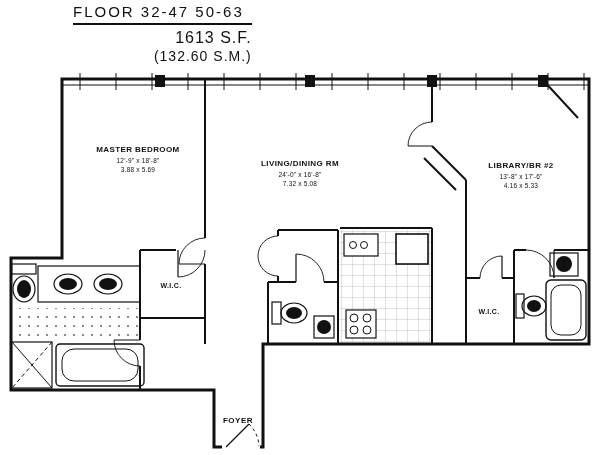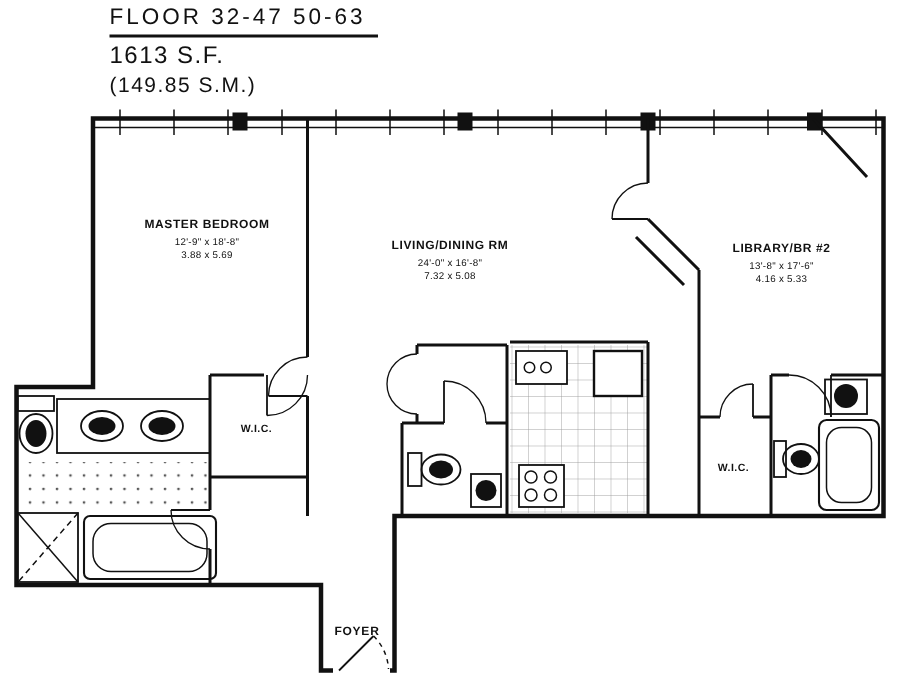--- a/index.html
+++ b/index.html
@@ -5,21 +5,21 @@
   html, body { margin: 0; padding: 0; background: #ffffff; }
   .stage {
     position: relative;
     width: 600px;
     height: 455px;
     background: #ffffff;
     font-family: "Liberation Sans", sans-serif;
     color: #111111;
     overflow: hidden;
   }
-  .header { position: absolute; left: 73px; top: 3px; }
+  .header { position: absolute; left: 73px; top: 3px; text-align: right; }
   .floor-label {
     display: inline-block;
     font-size: 15px;
     letter-spacing: 2px;
     font-weight: 500;
     padding: 0 8px 3px 0;
     border-bottom: 2px solid #111111;
     white-space: nowrap;
   }
   .area-sf { font-size: 16px; letter-spacing: 1px; margin-top: 4px; }
@@ -32,21 +32,21 @@
   .foyer-label { font-size: 8px; font-weight: bold; letter-spacing: 0.5px; }
 </style>
 </head>
 <body>
 
 <div class="stage">
 
   <div class="header">
     <div class="floor-label">FLOOR 32-47 50-63</div>
     <div class="area-sf">1613 S.F.</div>
-    <div class="area-sm">(149.85 S.M.)</div>
+    <div class="area-sm">(132.60 S.M.)</div>
   </div>
 
   <svg viewBox="0 0 600 455" width="600" height="455">
     <defs>
       <pattern id="grid" width="11" height="11" patternUnits="userSpaceOnUse">
         <path d="M 11 0 L 0 0 L 0 11" fill="none" stroke="#999999" stroke-width="0.6"></path>
       </pattern>
       <pattern id="dots" width="9" height="9" patternUnits="userSpaceOnUse">
         <circle cx="2" cy="2" r="0.9" fill="#555555"></circle>
       </pattern>

